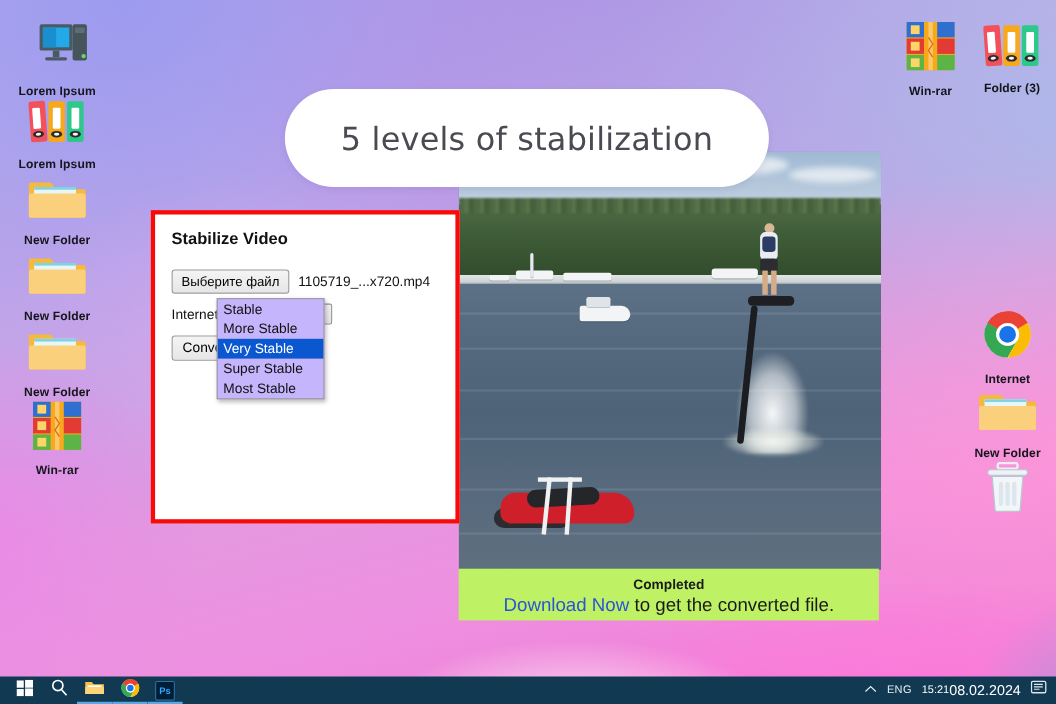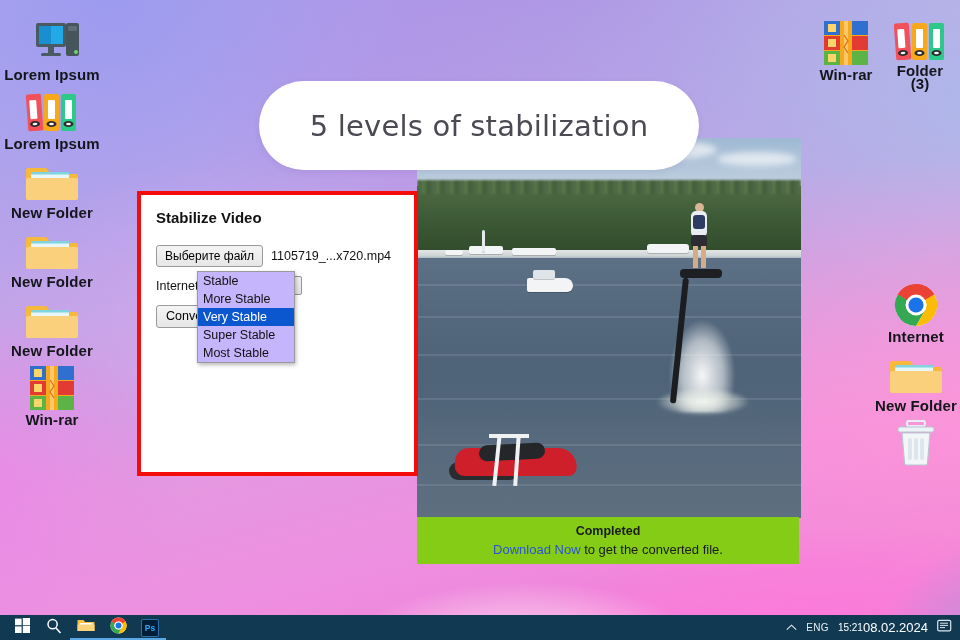--- a/index.html
+++ b/index.html
@@ -40,22 +40,22 @@
   }
   .wp-b9{
     background:radial-gradient(ellipse 34% 30% at 30% 48%, rgba(222,175,238,.55) 0%, rgba(222,175,238,0) 65%);
   }
 
   
   .icon-col{position:absolute;width:96px;display:flex;flex-direction:column;align-items:center;}
   .dicon{width:96px;height:68px;display:flex;flex-direction:column;align-items:center;margin-bottom:1px;}
   .dicon .glyph{height:46px;display:flex;align-items:center;justify-content:center;}
   .dicon .lbl{
-    font-size:15px;color:#15151c;font-weight:600;text-align:center;line-height:13px;
-    margin-top:2px;letter-spacing:.1px;
+    font-size:11px;color:#15151c;font-weight:600;line-height:13px;
+    margin-top:13px;letter-spacing:.1px;
   }
   .dicon-right .lbl{color:#15151c;}
 
   
   #title-pill{
     position:absolute;left:259px;top:81px;width:440px;height:89px;
     background:#fff;border-radius:45px;display:flex;align-items:center;justify-content:center;
     box-shadow:0 2px 6px rgba(90,60,120,.10);
   }
   #title-pill span{font-size:29px;color:#4a4a52;font-family:"DejaVu Sans",sans-serif;font-weight:400;letter-spacing:.2px;}
@@ -97,25 +97,25 @@
       border-radius:4px;transform:rotate(6deg);transform-origin:top center;}
   .spray{position:absolute;left:228px;top:144px;width:110px;height:130px;
       background:radial-gradient(ellipse 42% 60% at 52% 72%, rgba(255,255,255,.95) 0%, rgba(255,255,255,.55) 45%, rgba(255,255,255,0) 72%);
       filter:blur(1px);}
   .splash{position:absolute;left:226px;top:246px;width:120px;height:36px;
       background:radial-gradient(ellipse 50% 50% at 50% 50%, rgba(244,246,240,.95) 0%, rgba(230,236,226,.45) 55%, rgba(255,255,255,0) 78%);
       filter:blur(1.5px);}
 
   
   #status-panel{
-    position:absolute;left:417px;top:517px;width:382px;height:47px;background:#84cc16;
+    position:absolute;left:417px;top:517px;width:382px;height:47px;background:#bef264;
     display:flex;flex-direction:column;align-items:center;justify-content:center;
   }
   #status-panel .completed{font-size:12.5px;font-weight:bold;color:#1a1a1a;line-height:17px;}
-  #status-panel .dl{font-size:13px;color:#1a1a1a;line-height:19px;}
+  #status-panel .dl{font-size:17px;color:#1a1a1a;line-height:19px;}
   #status-panel .dl a{color:#2b53d6;text-decoration:none;}
 
   
   #converter{
     position:absolute;left:137px;top:191px;width:281px;height:285px;
     background:#fff;border:4px solid #f60b0b;box-sizing:border-box;
   }
   #converter .brand{
     font-size:19px;color:#3399ff;padding:13px 0 11px 13px;
     border-bottom:1px solid #e4e4e4;font-family:"Liberation Sans",sans-serif;

